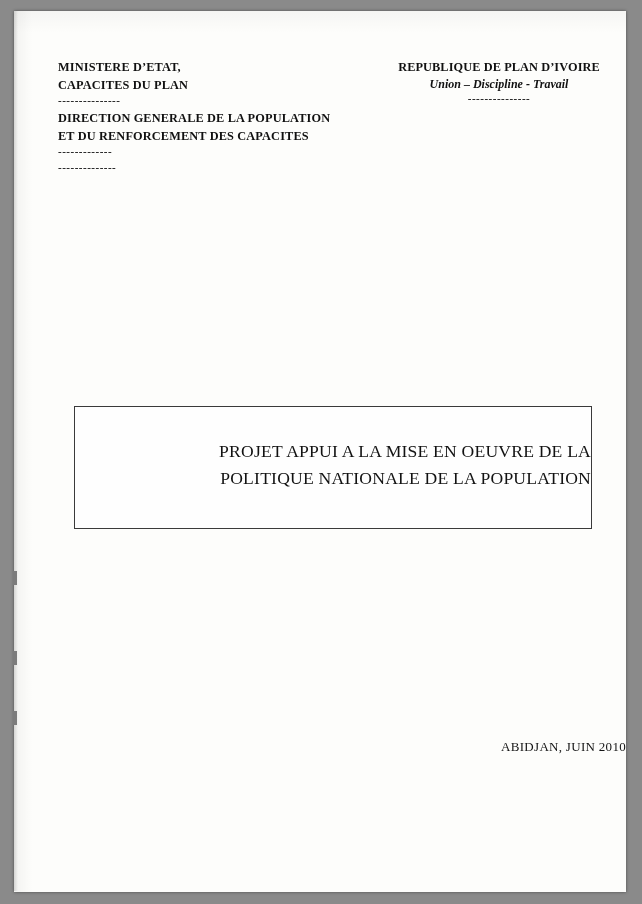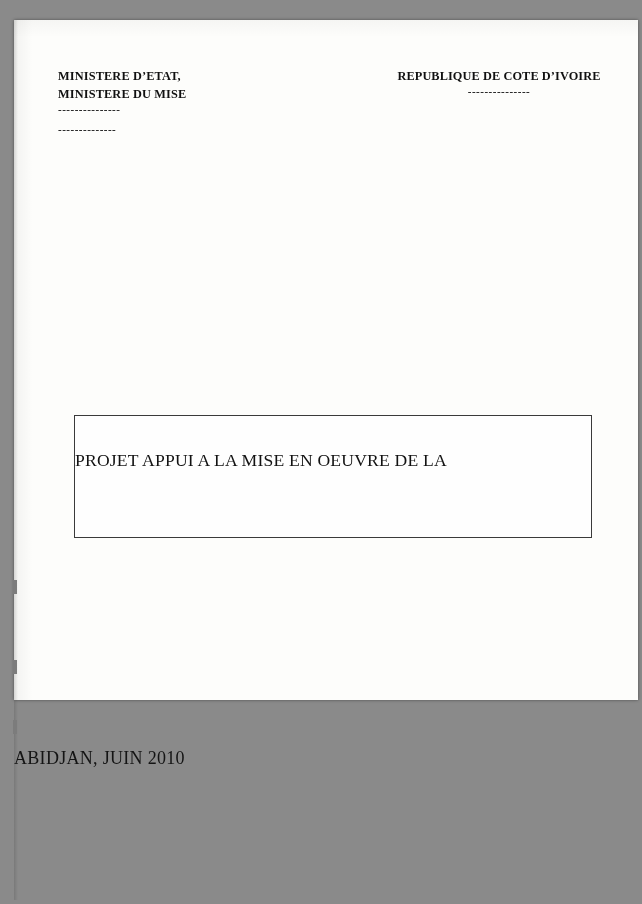--- a/index.html
+++ b/index.html
@@ -16,26 +16,25 @@
   .page {
     position: absolute;
     left: 0; top: 0;
     width: 642px;
     height: 904px;
     background: #8a8a8a;
   }
   .paper {
     position: absolute;
     left: 14px;
-    top: 20px;
+    top: 11px;
     width: 612px;
-    height: 680px;
+    height: 881px;
     background: #fdfdfb;
     box-shadow: 0 0 3px rgba(0,0,0,0.45);
-    padding-left: 12px;
   }
   .paper-inner {
     position: absolute;
     left: 0; top: 0; right: 0; bottom: 0;
     background:
       linear-gradient(to right, rgba(0,0,0,0.045), rgba(0,0,0,0) 3%),
       linear-gradient(to bottom, rgba(0,0,0,0.03), rgba(0,0,0,0) 2.5%);
     pointer-events: none;
   }
 
@@ -95,37 +94,37 @@
     width: 518px;
     height: 123px;
     border: 1px solid #3a3a3a;
     box-sizing: border-box;
     background: #fefefe;
   }
   .title-text {
     position: absolute;
     left: 0; right: 0;
     top: 31px;
-    text-align: left;
+    text-align: right;
     font-size: 17.6px;
     letter-spacing: 0.2px;
     line-height: 27px;
     color: #121212;
   }
   .title-text .l1 { display: block; }
   .title-text .l2 { display: block; }
 
   
   .place-date {
     position: absolute;
     left: 0;
     right: 0;
     top: 728px;
-    text-align: left;
-    font-size: 18px;
+    text-align: right;
+    font-size: 13px;
     letter-spacing: 0.3px;
     color: #141414;
   }
 
   
   .edge-left {
     position: absolute;
     left: 0; top: 0;
     width: 4px; height: 880px;
     background: linear-gradient(to right, rgba(0,0,0,0.12), rgba(0,0,0,0));
@@ -147,38 +146,45 @@
     <div class="edge-left"></div>
     <div class="nick" style="top:560px"></div>
     <div class="nick" style="top:640px"></div>
     <div class="nick" style="top:700px"></div>
 
     <div class="header">
 
       <div class="hdr-left">
         <div class="blk">
           <div>MINISTERE D’ETAT,</div>
-          <div>MINISTERE DU MISE</div>
+          <div>CAPACITES DU PLAN</div>
           <div class="dashes">---------------</div>
         </div>
         <div class="gap-s"></div>
+        <div class="blk">
+          <div>DIRECTION GENERALE DE LA POPULATION</div>
+          <div>ET DU RENFORCEMENT DES CAPACITES</div>
+          <div class="dashes">-------------</div>
+        </div>
         <div class="gap-s"></div>
         <div class="blk">
           <div class="dashes">--------------</div>
         </div>
       </div>
 
       <div class="hdr-right">
-        <div class="rep">REPUBLIQUE DE COTE D’IVOIRE</div>
+        <div class="rep">REPUBLIQUE DE PLAN D’IVOIRE</div>
+        <div class="devise">Union – Discipline - Travail</div>
         <div class="dashes">---------------</div>
       </div>
 
     </div>
 
     <div class="title-box">
       <div class="title-text">
         <span class="l1">PROJET APPUI A LA MISE EN OEUVRE DE LA</span>
+        <span class="l2">POLITIQUE NATIONALE DE LA POPULATION</span>
       </div>
     </div>
 
     <div class="place-date">ABIDJAN, JUIN 2010</div>
   </div>
 </div>
 
 </body></html>

